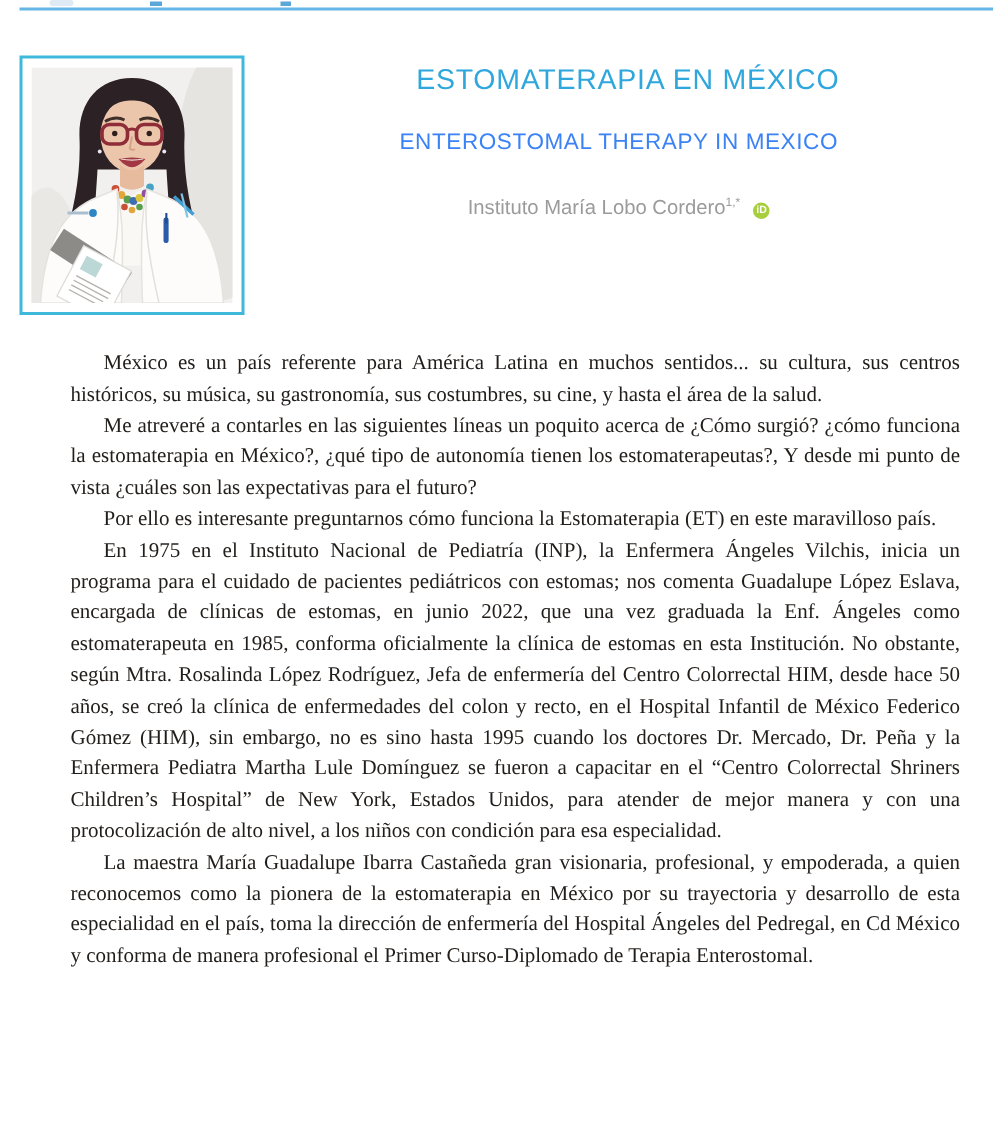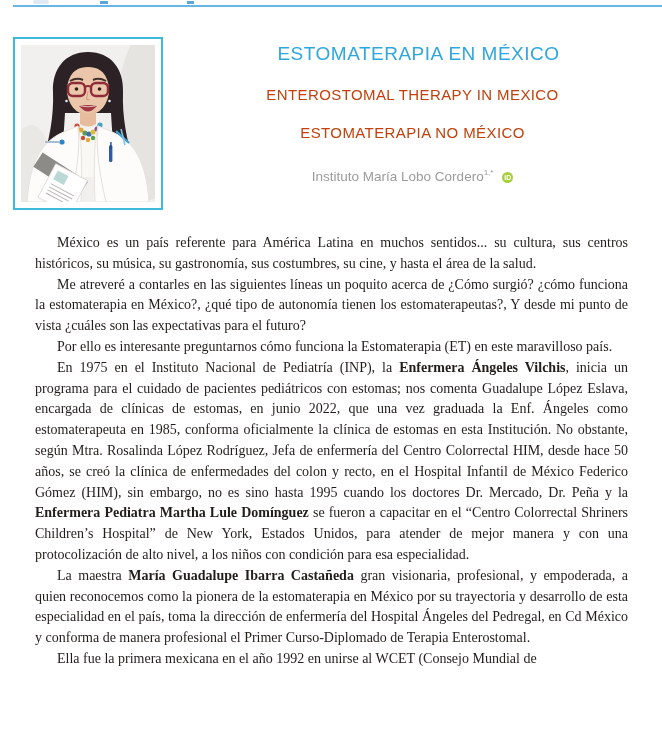--- a/index.html
+++ b/index.html
@@ -25,40 +25,40 @@
   .photo-frame svg { display:block; }
 
   
   .title-block { position:absolute; left:163px; top:37px; width:499px; text-align:center; }
   .article-title {
     margin:6px 0 0; font-size:19px; font-weight:400;
     letter-spacing:0.5px; color:#2fa7dd;padding-left:12px;
   }
   .article-subtitle {
     margin:21px 0 0; font-size:15px; font-weight:400;
-    letter-spacing:0.4px; color:#c2410c;
+    letter-spacing:0.4px; color:#3b82f6;
   }
   .author-line { margin-top:27px; font-size:13.5px; color:#9b9b9b; }
   .author-line sup { font-size:8px; color:#9b9b9b; }
   .orcid-icon {
     display:inline-block; width:11px; height:11px; border-radius:50%;
     background:#a7ce3d; color:#ffffff; font-size:7px; font-weight:bold;
     line-height:11px; text-align:center; margin-left:5px; vertical-align:1px;
   }
 
   
   .body-text {
-    position:absolute; left:35px; top:233px; width:593px; height:517px;
+    position:absolute; left:47px; top:233px; width:593px; height:517px;
     overflow:hidden;
     font-family:"Liberation Serif", serif;
     font-size:14px; line-height:20.8px; color:#211d1a;
     text-align:justify;
   }
   .para { margin:0; text-indent:22px; }
-  .seg-bold { font-weight:bold; }
+  .seg-bold { font-weight:normal; }
   .seg-underline { }
 </style>
 </head>
 <body>
 
 <div class="header-strip">
   <div class="header-frag-logo"></div>
   <div class="header-frag-a"></div>
   <div class="header-frag-b"></div>
   <div class="header-rule"></div>
@@ -129,27 +129,25 @@
       <rect x="24" y="126" width="36" height="38" fill="#ffffff" stroke="#dcdad6" stroke-width="0.8"></rect>
       <rect x="29" y="131" width="12" height="10" fill="#bcd8d6"></rect>
       <path d="M29 146 H55 M29 149.5 H55 M29 153 H53 M29 156.5 H55" stroke="#b5b2ae" stroke-width="0.9"></path>
     </g>
   </svg>
 </div>
 
 <div class="title-block">
   <h1 class="article-title">ESTOMATERAPIA EN MÉXICO</h1>
   <h2 class="article-subtitle">ENTEROSTOMAL THERAPY IN MEXICO</h2>
-  <h2 class="article-subtitle">ESTOMATERAPIA NO MÉXICO</h2>
   <div class="author-line">
     <span>Instituto María Lobo Cordero</span><sup>1,*</sup>
     <span class="orcid-icon">iD</span>
   </div>
 </div>
 
 <div class="body-text">
     <p class="para"><span>México es un país referente para América Latina en muchos sentidos... su cultura, sus centros históricos, su música, su gastronomía, sus costumbres, su cine, y hasta el área de la salud.</span></p>
     <p class="para"><span>Me atreveré a contarles en las siguientes líneas un poquito acerca de ¿Cómo surgió? ¿cómo funciona la estomaterapia en México?, ¿qué tipo de autonomía tienen los estomaterapeutas?, Y desde mi punto de vista ¿cuáles son las expectativas para el futuro?</span></p>
     <p class="para"><span>Por ello es interesante preguntarnos cómo funciona la Estomaterapia (ET) en este maravilloso país.</span></p>
     <p class="para"><span>En 1975 en el Instituto Nacional de Pediatría (INP), la </span><span class="seg-bold">Enfermera Ángeles Vilchis</span><span>, inicia un programa para el cuidado de pacientes pediátricos con estomas; nos comenta Guadalupe López Eslava, encargada de clínicas de estomas, en junio 2022, que una vez graduada la Enf. Ángeles como estomaterapeuta en 1985, conforma oficialmente la clínica de estomas en esta Institución. No obstante, según Mtra. Rosalinda López Rodríguez, Jefa de enfermería del Centro Colorrectal HIM, desde hace 50 años, se creó la clínica de enfermedades del colon y recto, en el Hospital Infantil de México Federico Gómez (HIM), sin embargo, no es sino hasta 1995 cuando los doctores Dr. Mercado, Dr. Peña y la </span><span class="seg-bold">Enfermera Pediatra Martha Lule Domínguez</span><span> se fueron a capacitar en el “Centro Colorrectal Shriners Children’s Hospital” de New York, Estados Unidos, para atender de mejor manera y con una protocolización de alto nivel, a los niños con condición para esa especialidad.</span></p>
     <p class="para"><span>La maestra </span><span class="seg-bold">María Guadalupe Ibarra Castañeda</span><span> gran visionaria, profesional, y empoderada, a quien reconocemos como la </span><span class="seg-underline">pionera de la estomaterapia en México</span><span> por su trayectoria y desarrollo de esta especialidad en el país, toma la dirección de enfermería del Hospital Ángeles del Pedregal, en Cd México y conforma de manera profesional el Primer Curso-Diplomado de Terapia Enterostomal.</span></p>
-    <p class="para"><span>Ella fue la primera mexicana en el año 1992 en unirse al WCET (Consejo Mundial de</span></p>
   </div>
 
 </body></html>

